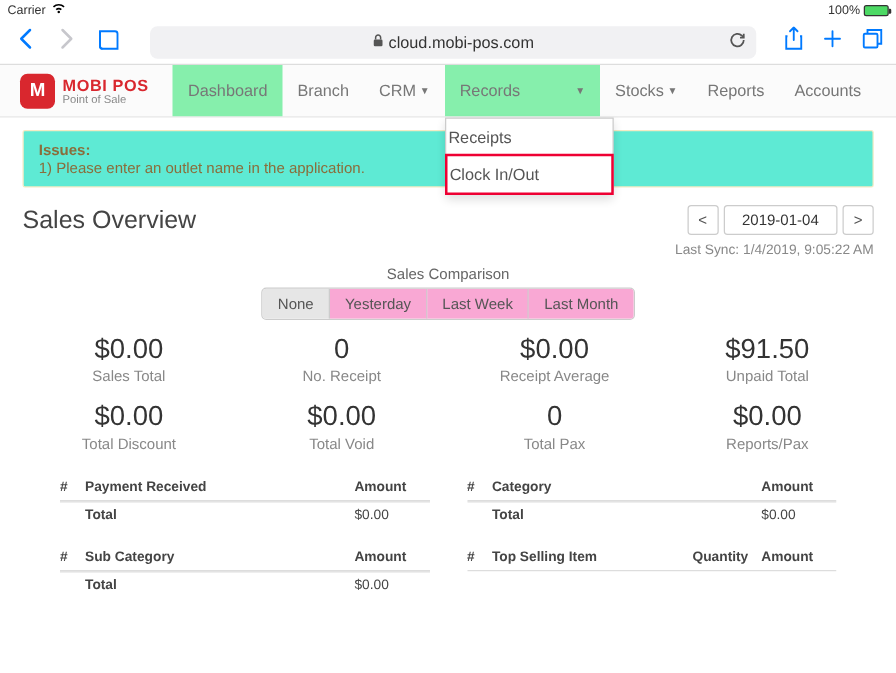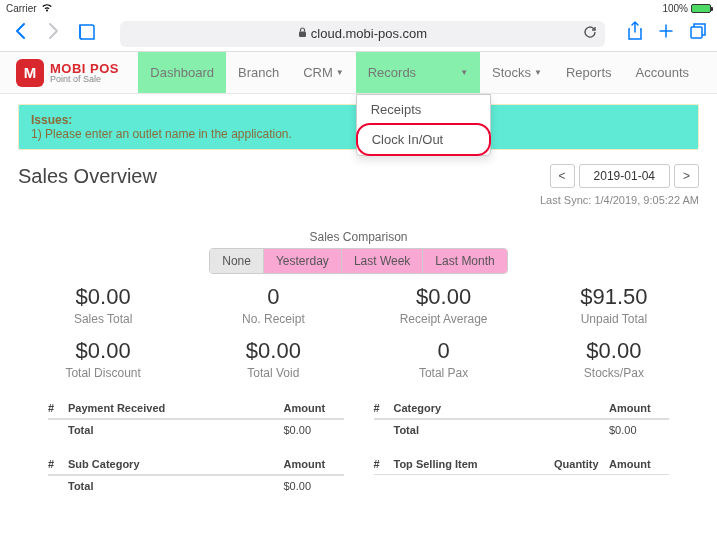--- a/index.html
+++ b/index.html
@@ -30,38 +30,38 @@
   .logo-title { color: #d9272e; font-weight: bold; font-size: 13px; letter-spacing: 0.5px; }
   .logo-sub { color: #888; font-size: 9px; }
   .nav-spacer { flex: 1; }
   .nav-items { display: flex; height: 100%; }
   .nav-item { padding: 0 12px; display: flex; align-items: center; color: #777; font-size: 13px; gap: 3px; position: relative; }
   .nav-item.active { background: #86efac; }
   .caret { font-size: 8px; }
 
   
   .dropdown { position: absolute; top: 42px; left: 0; width: 135px; background: #fff; border: 1px solid #ccc; border-radius: 0 0 4px 4px; box-shadow: 0 4px 8px rgba(0,0,0,.12); z-index: 10; }
-  .dropdown-item { padding: 7px 14px; color: #555; font-size: 13px; border-radius: 14px; }
+  .dropdown-item { padding: 7px 2px; color: #555; font-size: 13px; }
   .dropdown-item.highlight { border: 2px solid #e03; margin: -1px; }
 
   
   .content { padding: 0 18px; }
 
   .alert { background: #5eead4; border: 1px solid #f3eac4; border-radius: 2px; padding: 8px 12px; margin-top: 10px; color: #8a6d3b; font-size: 12px; }
   .alert b { display: block; }
 
   .overview-header { display: flex; align-items: center; margin-top: 14px; }
   .page-title { font-size: 20px; font-weight: 400; color: #444; flex: 1; }
   .date-nav { display: flex; gap: 4px; }
   .date-btn { border: 1px solid #ccc; background: #fff; padding: 4px 8px; border-radius: 3px; font-size: 12px; color: #555; }
   .date-box { border: 1px solid #ccc; padding: 4px 14px; border-radius: 3px; font-size: 12px; }
 
   .sync { text-align: right; color: #888; font-size: 11px; margin-top: 6px; }
 
-  .comparison { text-align: center; margin-top: 24px; }
+  .comparison { text-align: center; margin-top: 6px; }
   .comp-title { color: #666; font-size: 12px; margin-bottom: 4px; }
   .seg { display: inline-flex; border: 1px solid #ccc; border-radius: 4px; overflow: hidden; }
   .seg-btn { padding: 5px 12px; font-size: 12px; color: #555; background: #f9a8d4; border-right: 1px solid #ccc; }
   .seg-btn:last-child { border-right: none; }
   .seg-btn.active { background: #e6e6e6; }
 
   .metrics { display: grid; grid-template-columns: repeat(4, 1fr); text-align: center; margin-top: 10px; row-gap: 2px; }
   .metric-val { font-size: 22px; color: #333; font-weight: 300; }
   .metric-label { font-size: 12px; color: #888; margin-bottom: 10px; }
 
@@ -229,21 +229,21 @@
     <div class="metric-label">Unpaid Total</div>
 
     <div class="metric-val">$0.00</div>
     <div class="metric-val">$0.00</div>
     <div class="metric-val">0</div>
     <div class="metric-val">$0.00</div>
 
     <div class="metric-label">Total Discount</div>
     <div class="metric-label">Total Void</div>
     <div class="metric-label">Total Pax</div>
-    <div class="metric-label">Stocks/Pax</div>
+    <div class="metric-label">Reports/Pax</div>
   </div>
 
   <div class="tables">
     <div class="tbl">
       <div class="tbl-row tbl-head">
         <div class="c-hash">#</div>
         <div class="c-name">Payment Received</div>
         <div class="c-amt">Amount</div>
       </div>
       <div class="tbl-row tbl-total">

